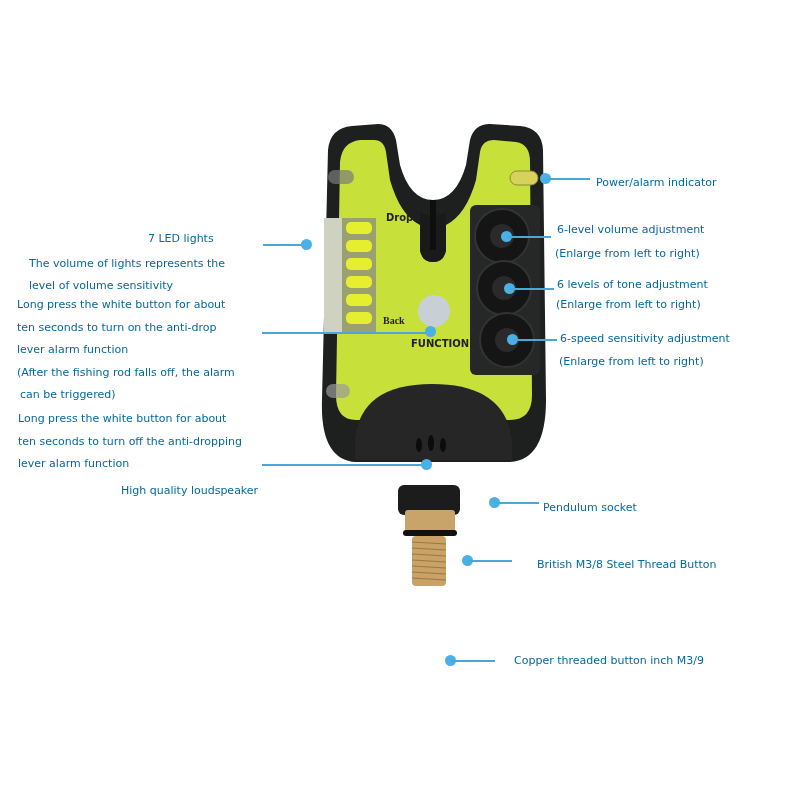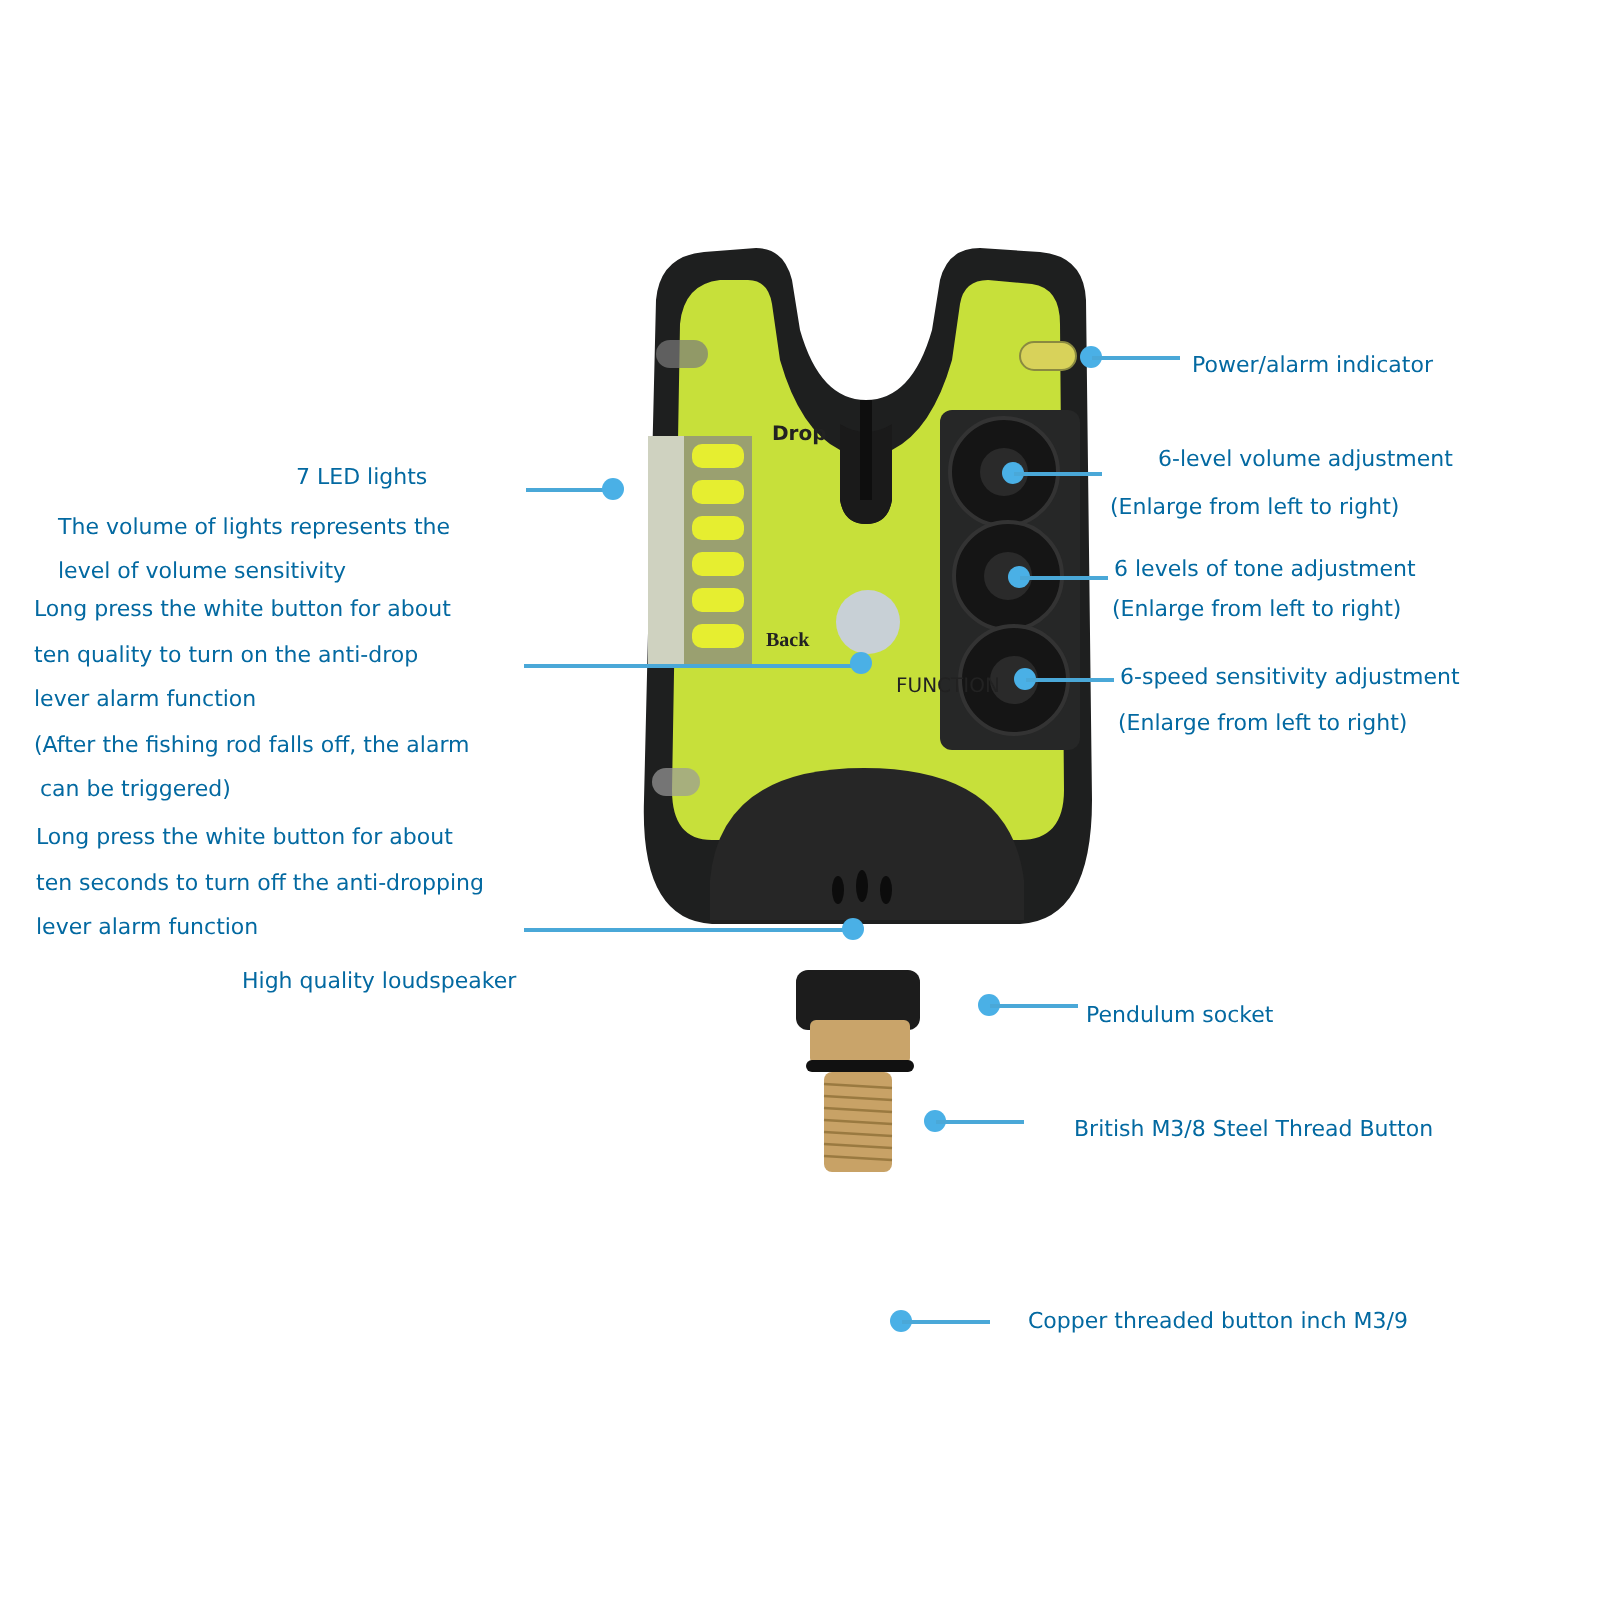--- a/index.html
+++ b/index.html
@@ -66,48 +66,48 @@
     <line x1="412" y1="554" x2="446" y2="556"></line>
       <line x1="412" y1="560" x2="446" y2="562"></line>
     <line x1="412" y1="566" x2="446" y2="568"></line>
       <line x1="412" y1="572" x2="446" y2="574"></line>
     <line x1="412" y1="578" x2="446" y2="580"></line>
   </g>
 </svg>
 
 <div class="lbl" style="left:386px;top:207px;font-size:10px;font-weight:bold;color:#222;">Drop</div>
 <div class="lbl" style="left:383px;top:310px;font-size:10px;font-weight:bold;color:#222;font-family:Liberation Serif, serif;">Back</div>
-<div class="lbl" style="left:411px;top:333px;font-size:10px;font-weight:normal;color:#222;margin-left:37px;">FUNCTION</div>
+<div class="lbl" style="left:411px;top:333px;font-size:10px;font-weight:bold;color:#222;">FUNCTION</div>
 
 <div class="lbl" style="left:148px;top:228px;">7 LED lights</div>
 <div class="line" style="left:263px;top:244px;width:42px;"></div>
 <div class="dot" style="left:301px;top:239px;"></div>
 <div class="lbl" style="left:29px;top:253px;">The volume of lights represents the</div>
 <div class="lbl" style="left:29px;top:275px;">level of volume sensitivity</div>
 <div class="lbl" style="left:17px;top:294px;">Long press the white button for about</div>
-<div class="lbl" style="left:17px;top:317px;">ten quality to turn on the anti-drop</div>
+<div class="lbl" style="left:17px;top:317px;">ten seconds to turn on the anti-drop</div>
 <div class="line" style="left:262px;top:332px;width:168px;"></div>
 <div class="dot" style="left:425px;top:326px;"></div>
 <div class="lbl" style="left:17px;top:339px;">lever alarm function</div>
 <div class="lbl" style="left:17px;top:362px;">(After the fishing rod falls off, the alarm</div>
 <div class="lbl" style="left:20px;top:384px;">can be triggered)</div>
 <div class="lbl" style="left:18px;top:408px;">Long press the white button for about</div>
 <div class="lbl" style="left:18px;top:431px;">ten seconds to turn off the anti-dropping</div>
 <div class="lbl" style="left:18px;top:453px;">lever alarm function</div>
 <div class="line" style="left:262px;top:464px;width:164px;"></div>
 <div class="dot" style="left:421px;top:459px;"></div>
 <div class="lbl" style="left:121px;top:480px;">High quality loudspeaker</div>
 
 <div class="dot" style="left:540px;top:173px;"></div>
 <div class="line" style="left:546px;top:178px;width:44px;"></div>
 <div class="lbl" style="left:596px;top:172px;">Power/alarm indicator</div>
 
 <div class="dot" style="left:501px;top:231px;"></div>
 <div class="line" style="left:507px;top:236px;width:44px;"></div>
-<div class="lbl" style="left:557px;top:219px;margin-left:22px;">6-level volume adjustment</div>
+<div class="lbl" style="left:557px;top:219px;">6-level volume adjustment</div>
 <div class="lbl" style="left:555px;top:243px;">(Enlarge from left to right)</div>
 
 <div class="dot" style="left:504px;top:283px;"></div>
 <div class="line" style="left:510px;top:288px;width:44px;"></div>
 <div class="lbl" style="left:557px;top:274px;">6 levels of tone adjustment</div>
 <div class="lbl" style="left:556px;top:294px;">(Enlarge from left to right)</div>
 
 <div class="dot" style="left:507px;top:334px;"></div>
 <div class="line" style="left:513px;top:339px;width:44px;"></div>
 <div class="lbl" style="left:560px;top:328px;">6-speed sensitivity adjustment</div>

